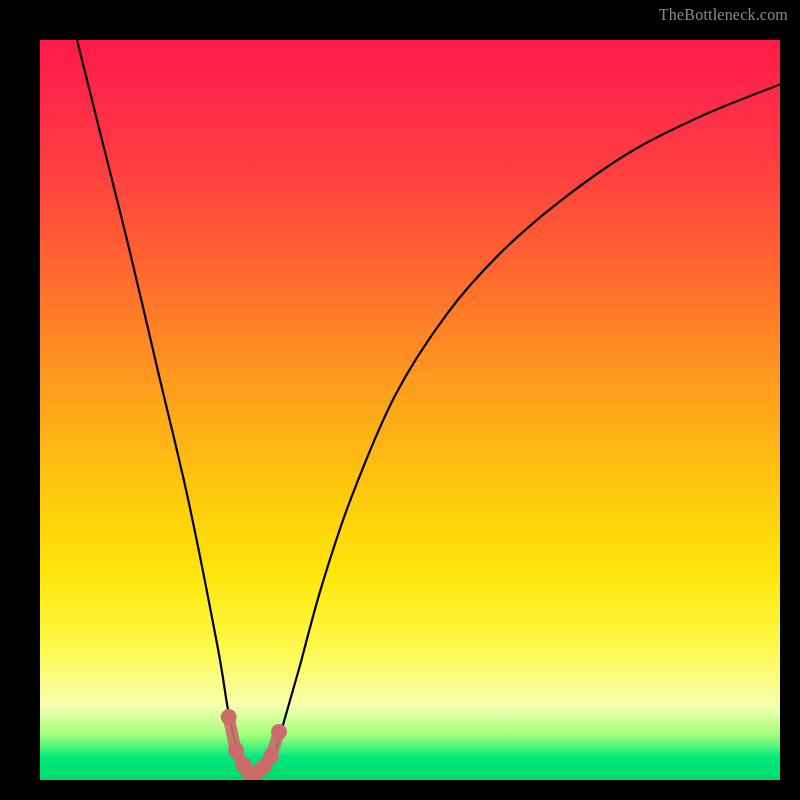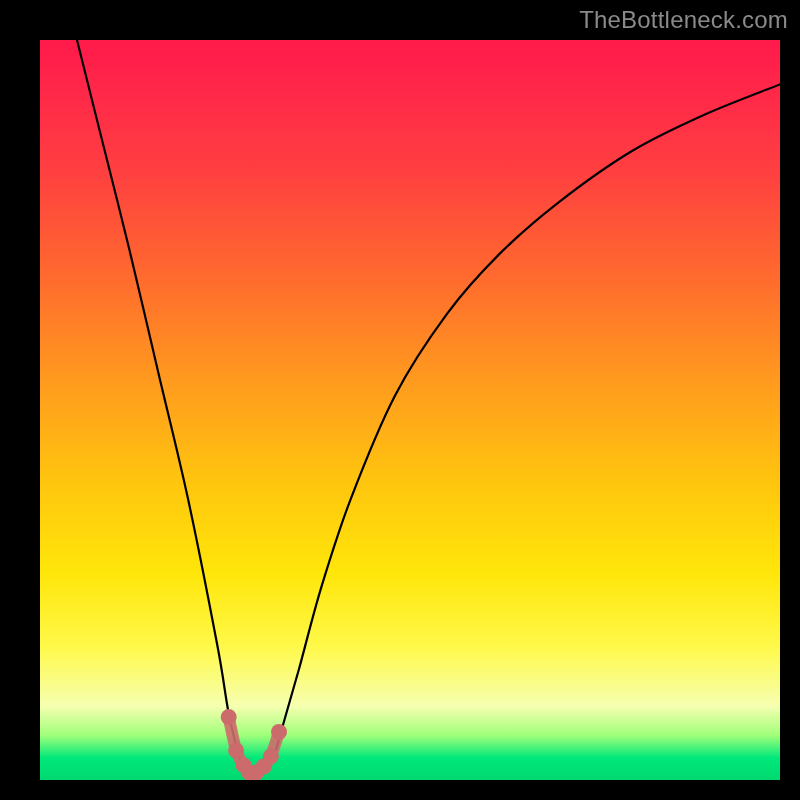--- a/index.html
+++ b/index.html
@@ -38,22 +38,22 @@
       #00e87a 97%,
       #00d870 100%
     );
     overflow: hidden;
   }
   .watermark {
     position: absolute;
     top: 6px;
     right: 12px;
     color: #8a8a8a;
-    font-family: Liberation Sans, sans-serif;
-    font-size: 24px;
+    font-family: Liberation Serif, serif;
+    font-size: 16px;
     letter-spacing: 0.2px;
   }
   svg.curve {
     position: absolute;
     left: 0; top: 0;
     width: 740px;
     height: 740px;
   }
 </style>
 </head>

